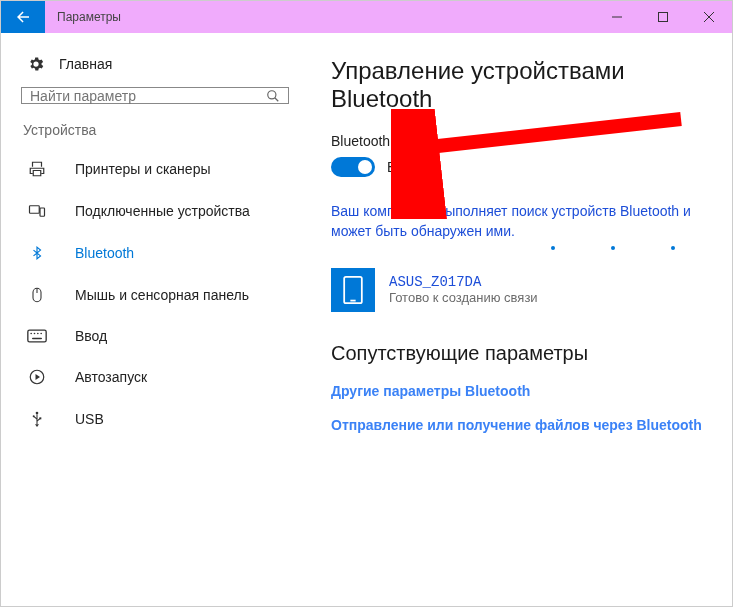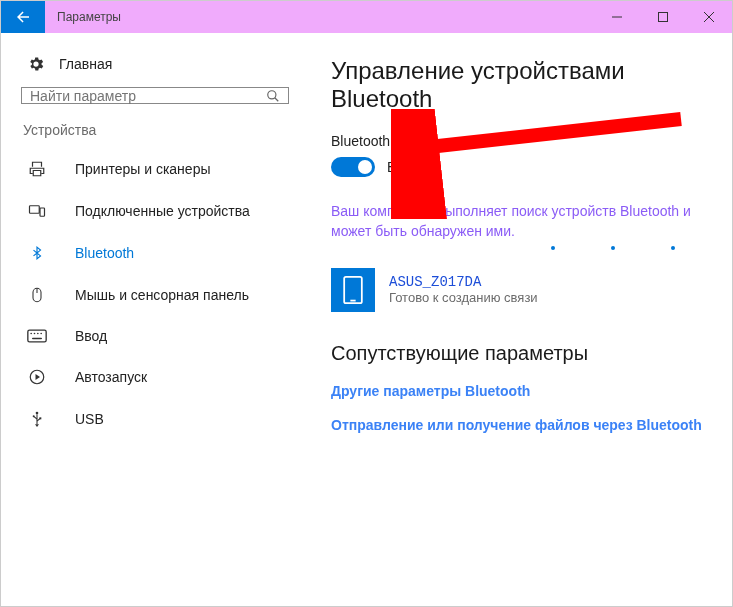--- a/index.html
+++ b/index.html
@@ -137,21 +137,21 @@
     position: absolute;
     right: 3px;
     top: 3px;
     width: 14px;
     height: 14px;
     border-radius: 50%;
     background: #fff;
   }
   .desc {
     font-size: 14px;
-    color: #8b5cf6;
+    color: #1d4ed8;
     line-height: 1.45;
     margin-bottom: 0;
     max-width: 360px;
   }
   .dots {
     display: flex;
     gap: 56px;
     margin: 4px 0 18px 220px;
   }
   .dots span {

